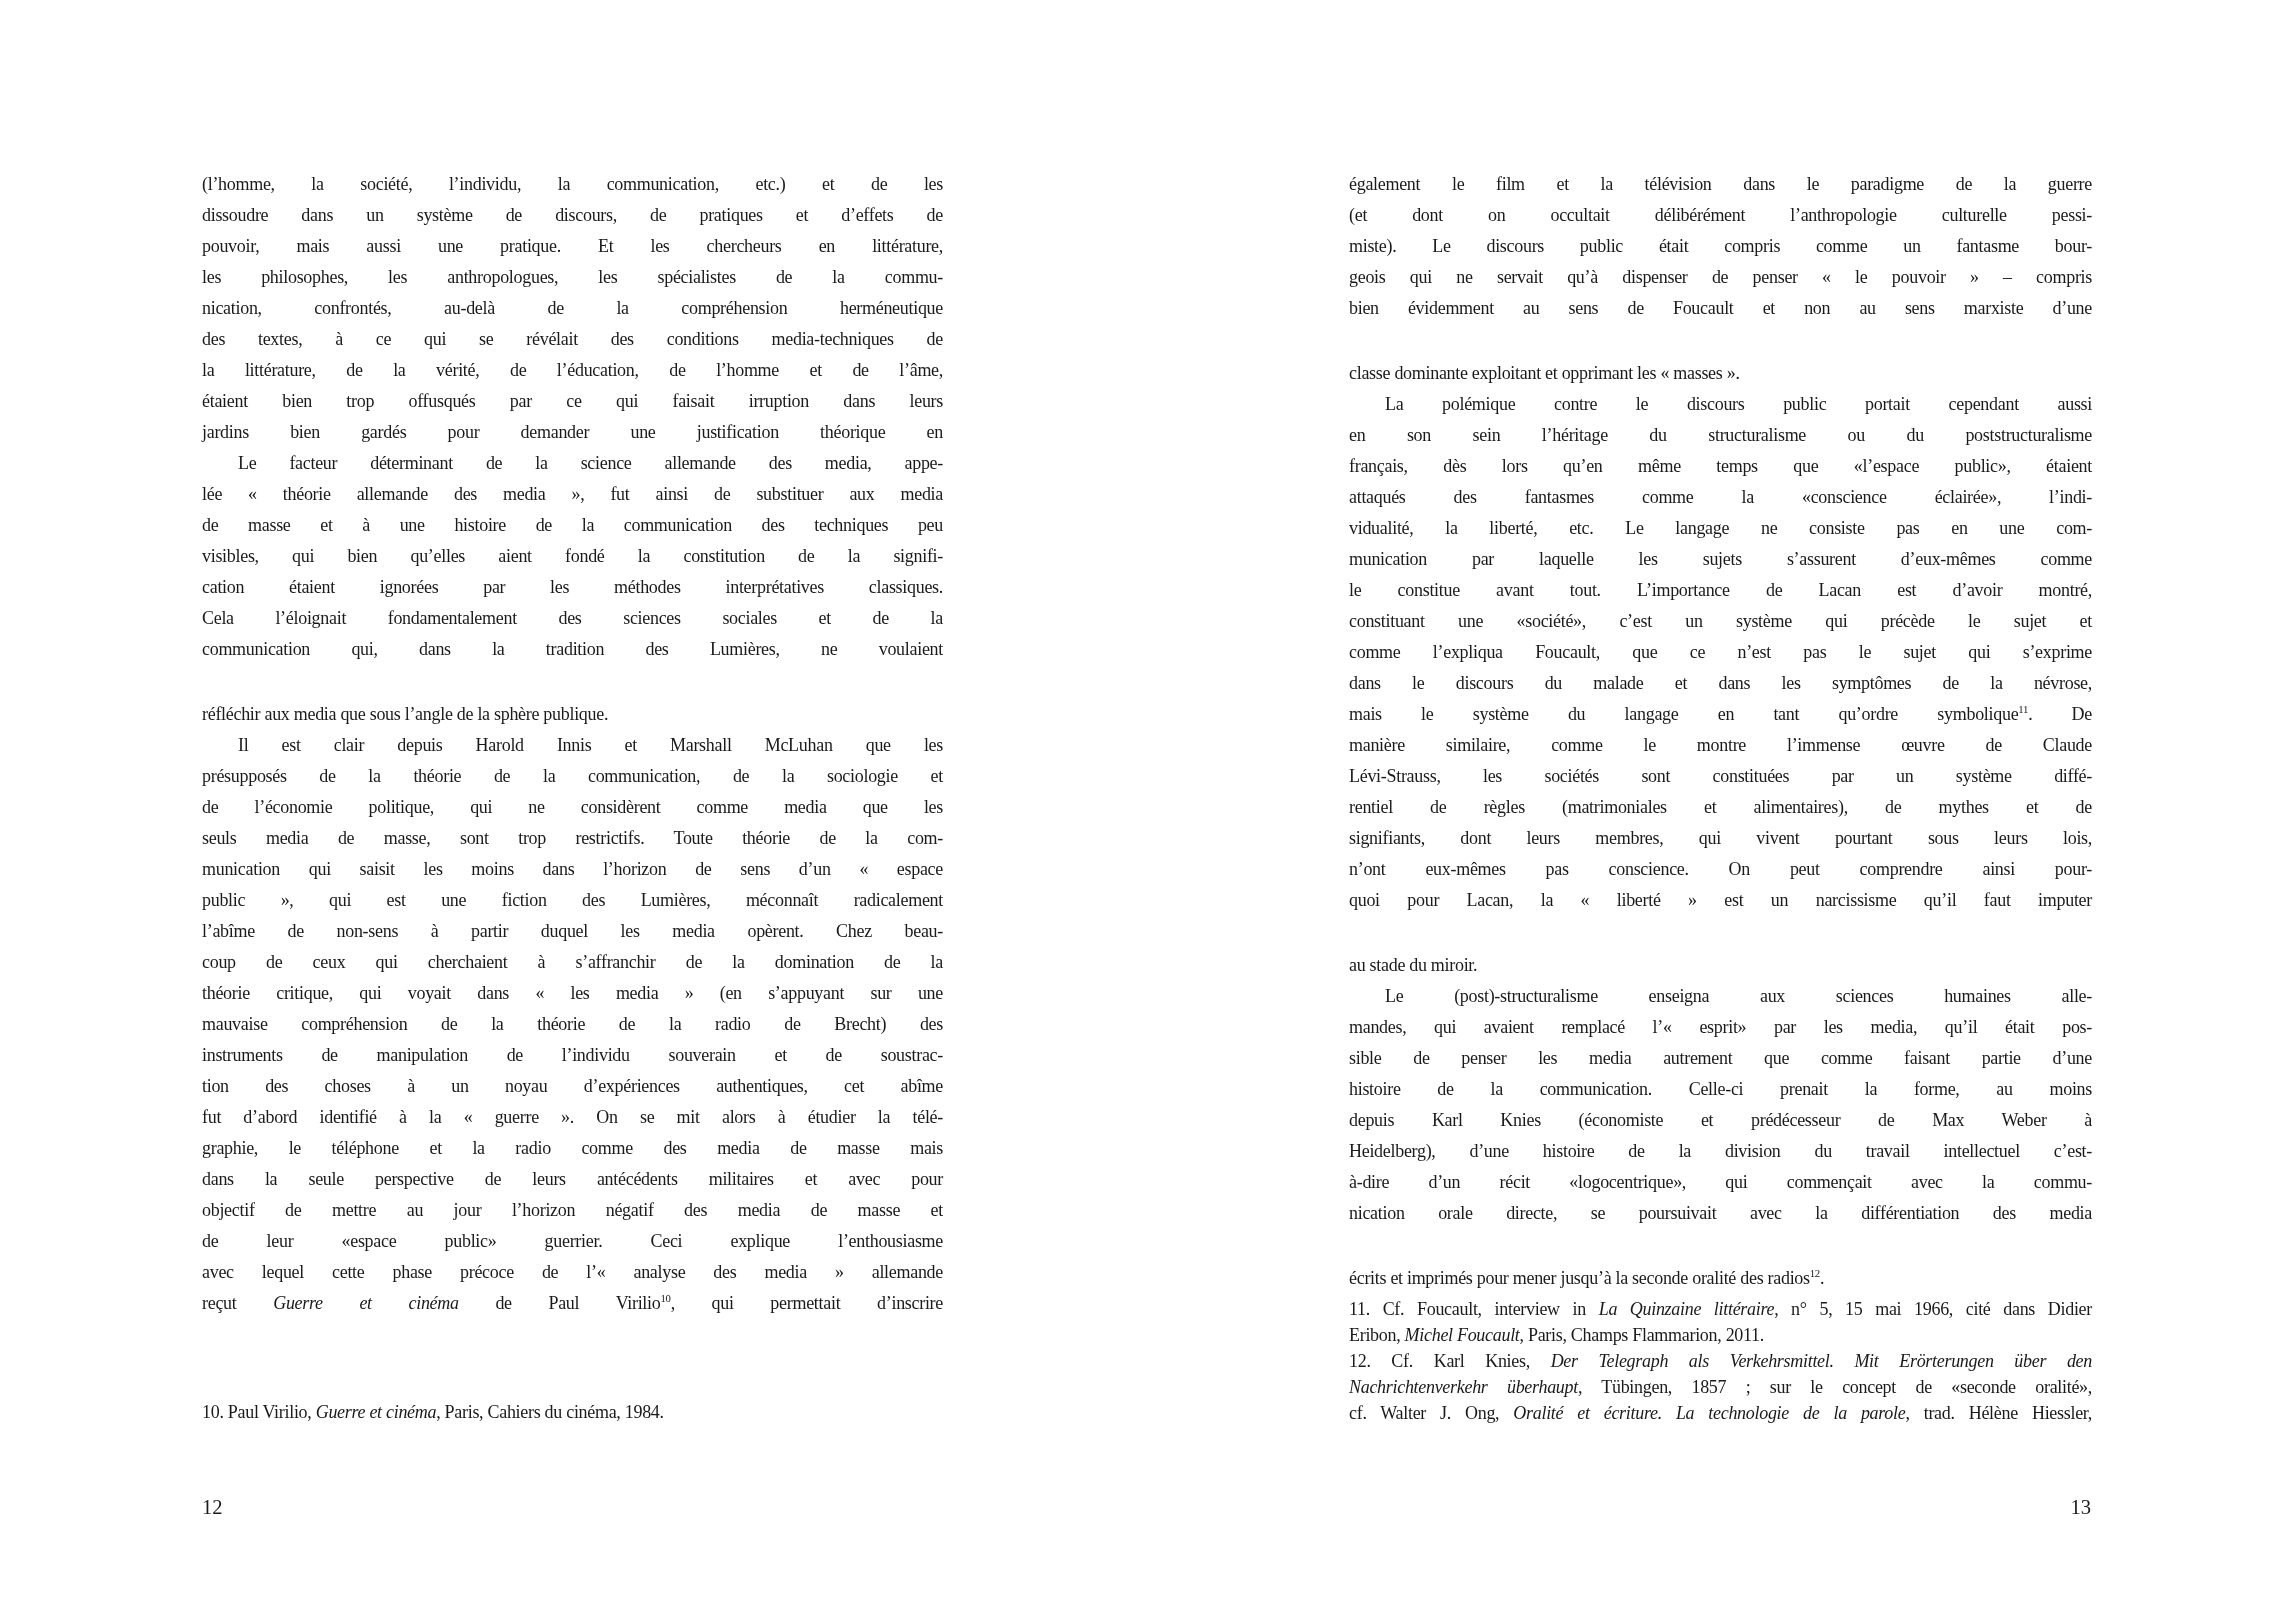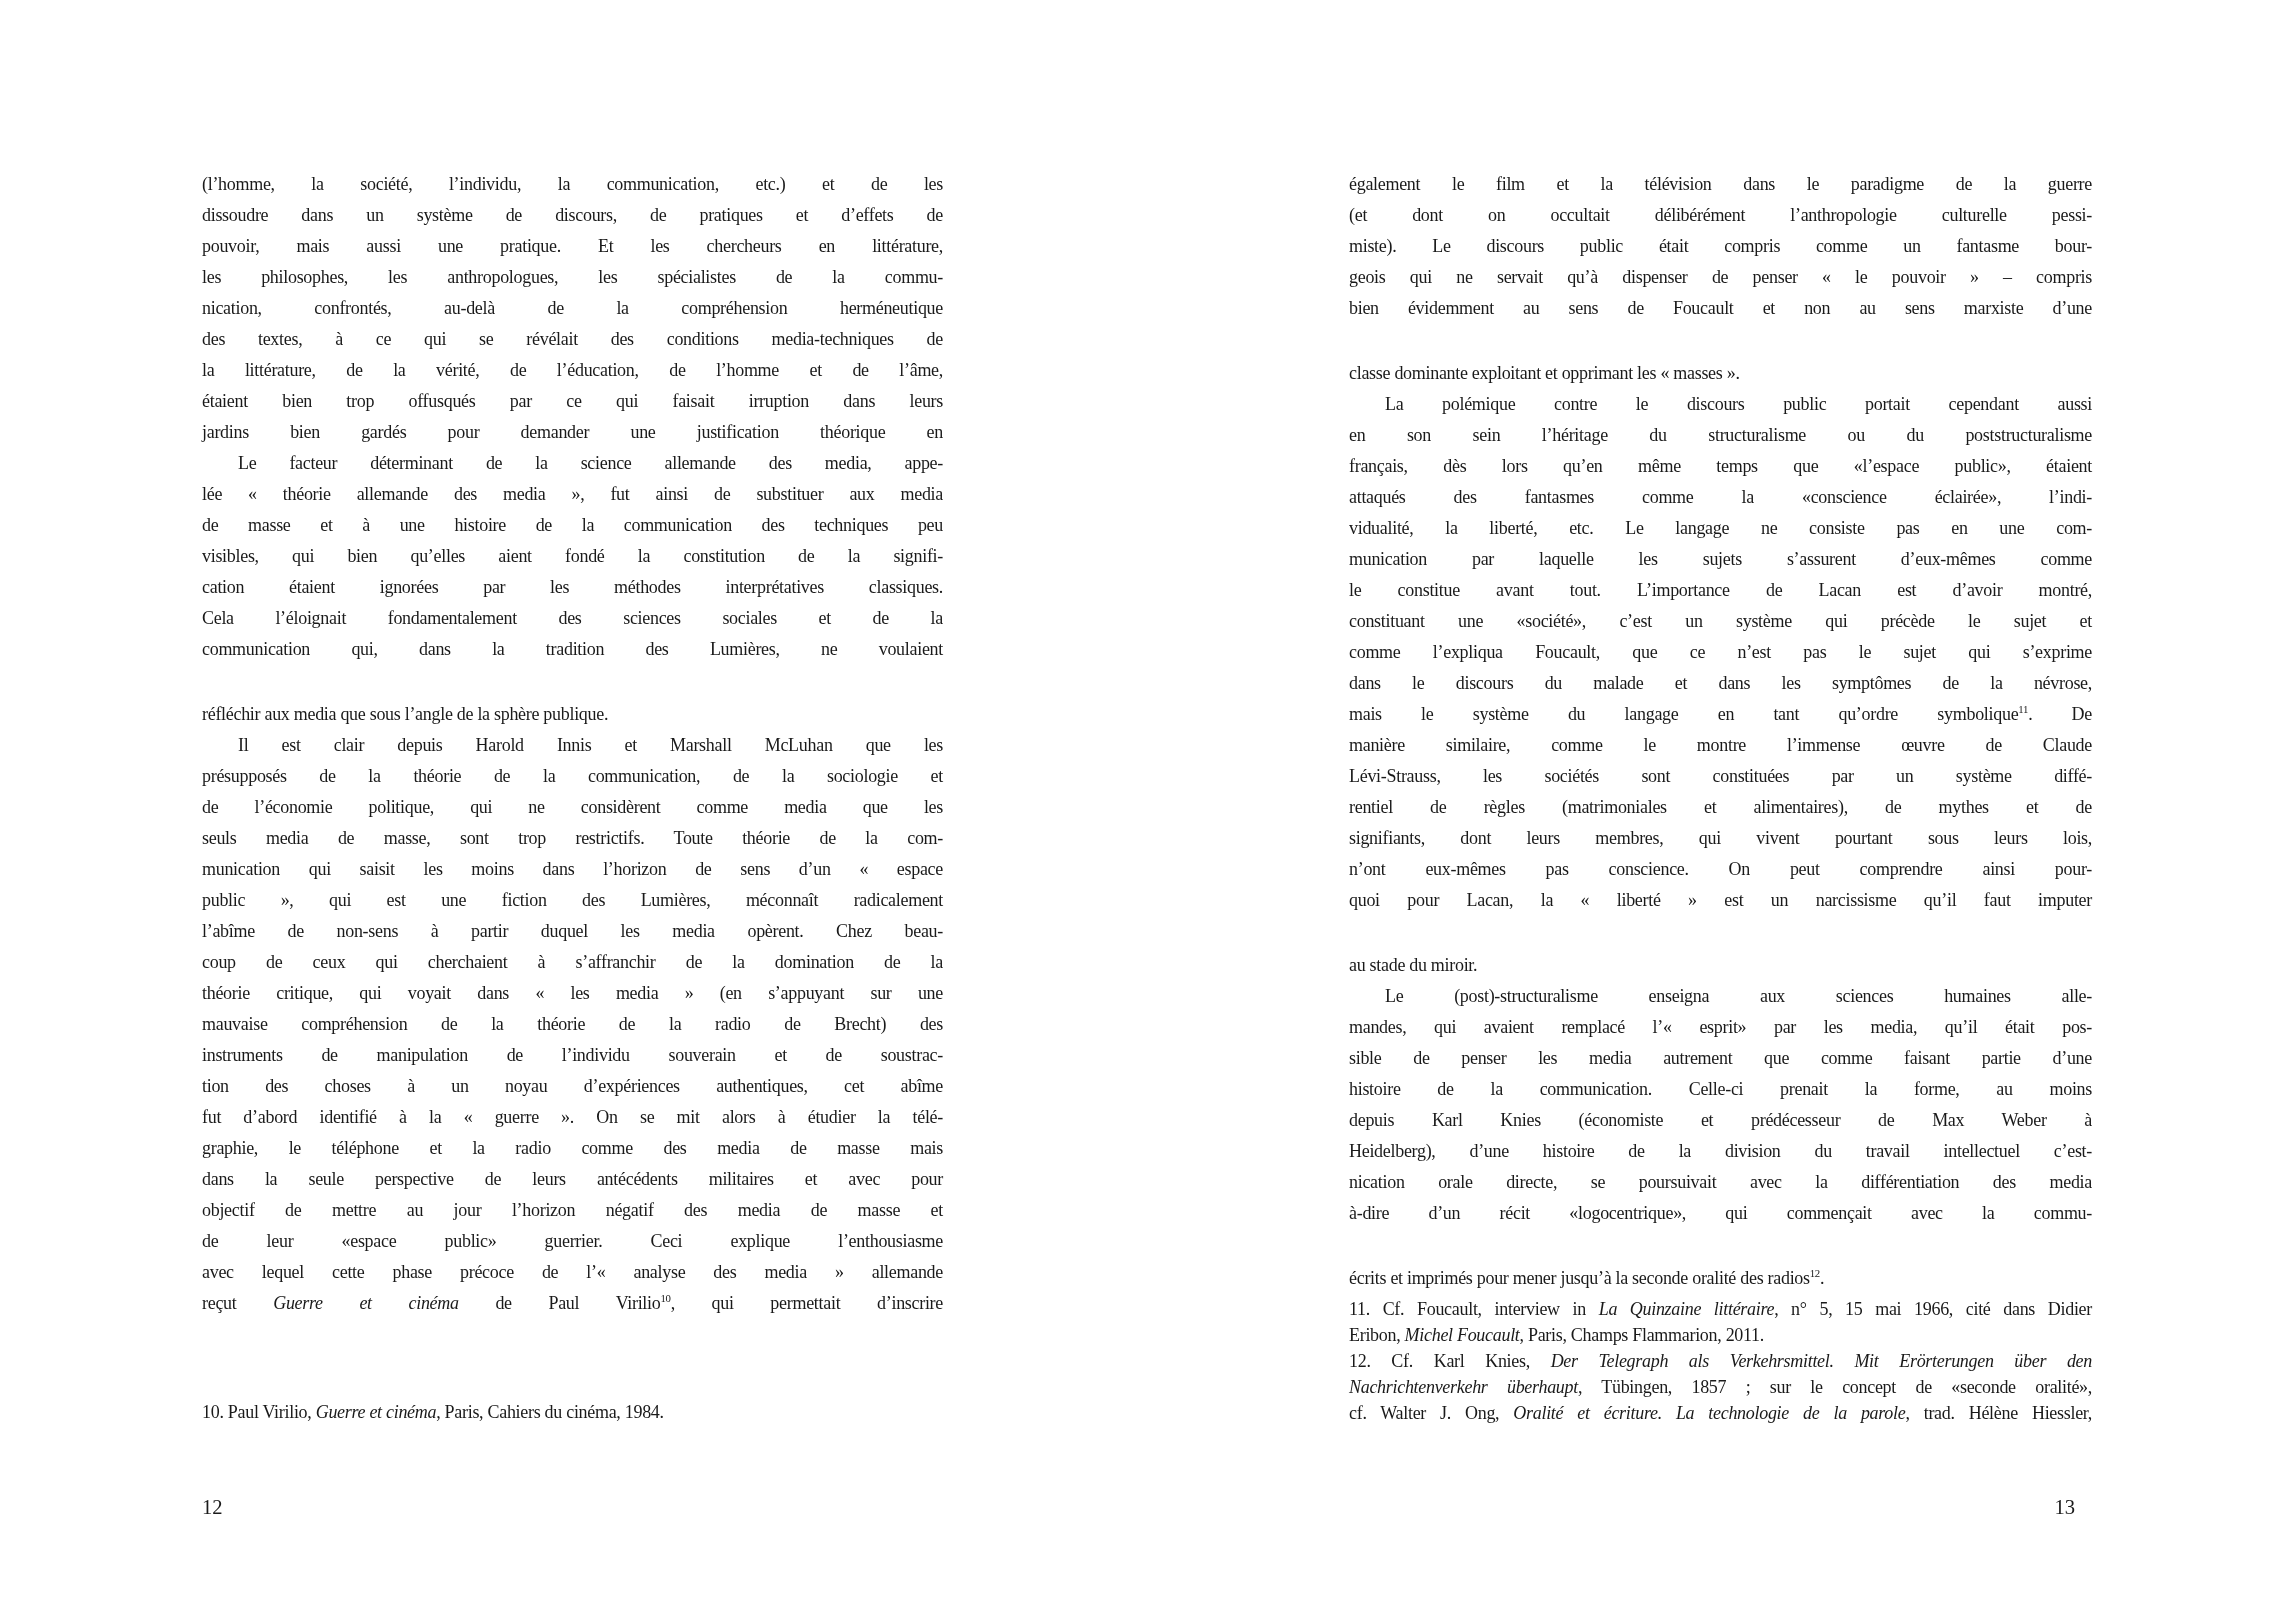--- a/index.html
+++ b/index.html
@@ -71,21 +71,21 @@
   }
   .fn-line.last { text-align-last: left; }
 
   .folio {
     position: absolute;
     top: 1495px;
     font-size: 20.6px;
     line-height: 24px;
   }
   .page-left .folio { left: 202px; }
-  .page-right .folio { right: 220px; text-align: right; }
+  .page-right .folio { right: 204px; text-align: right; }
 </style>
 </head>
 <body>
 
 <div class="page page-left">
   <div class="column" id="left-body">
       <span class="line">(l’homme, la société, l’individu, la communication, etc.) et de les</span>
       <span class="line">dissoudre dans un système de discours, de pratiques et d’effets de</span>
       <span class="line">pouvoir, mais aussi une pratique. Et les chercheurs en littérature,</span>
       <span class="line">les philosophes, les anthropologues, les spécialistes de la commu-</span>
@@ -153,22 +153,22 @@
       <span class="line">signifiants, dont leurs membres, qui vivent pourtant sous leurs lois,</span>
       <span class="line">n’ont eux-mêmes pas conscience. On peut comprendre ainsi pour-</span>
       <span class="line">quoi pour Lacan, la « liberté » est un narcissisme qu’il faut imputer</span>
       <span class="line last">au stade du miroir.</span>
       <span class="line indent">Le (post)-structuralisme enseigna aux sciences humaines alle-</span>
       <span class="line">mandes, qui avaient remplacé l’« esprit» par les media, qu’il était pos-</span>
       <span class="line">sible de penser les media autrement que comme faisant partie d’une</span>
       <span class="line">histoire de la communication. Celle-ci prenait la forme, au moins</span>
       <span class="line">depuis Karl Knies (économiste et prédécesseur de Max Weber à</span>
       <span class="line">Heidelberg), d’une histoire de la division du travail intellectuel c’est-</span>
+      <span class="line">à-dire d’un récit «logocentrique», qui commençait avec la commu-</span>
       <span class="line">nication orale directe, se poursuivait avec la différentiation des media</span>
-      <span class="line">à-dire d’un récit «logocentrique», qui commençait avec la commu-</span>
       <span class="line last">écrits et imprimés pour mener jusqu’à la seconde oralité des radios<sup>12</sup>.</span>
     </div>
   <div class="footnotes" id="right-notes">
       <span class="fn-line">11. Cf. Foucault, interview in <i>La Quinzaine littéraire</i>, n° 5, 15 mai 1966, cité dans Didier</span>
       <span class="fn-line last">Eribon, <i>Michel Foucault</i>, Paris, Champs Flammarion, 2011.</span>
       <span class="fn-line">12. Cf. Karl Knies, <i>Der Telegraph als Verkehrsmittel. Mit Erörterungen über den</i></span>
       <span class="fn-line"><i>Nachrichtenverkehr überhaupt</i>, Tübingen, 1857 ; sur le concept de «seconde oralité»,</span>
       <span class="fn-line">cf. Walter J. Ong, <i>Oralité et écriture. La technologie de la parole</i>, trad. Hélène Hiessler,</span>
     </div>
   <div class="folio">13</div>

